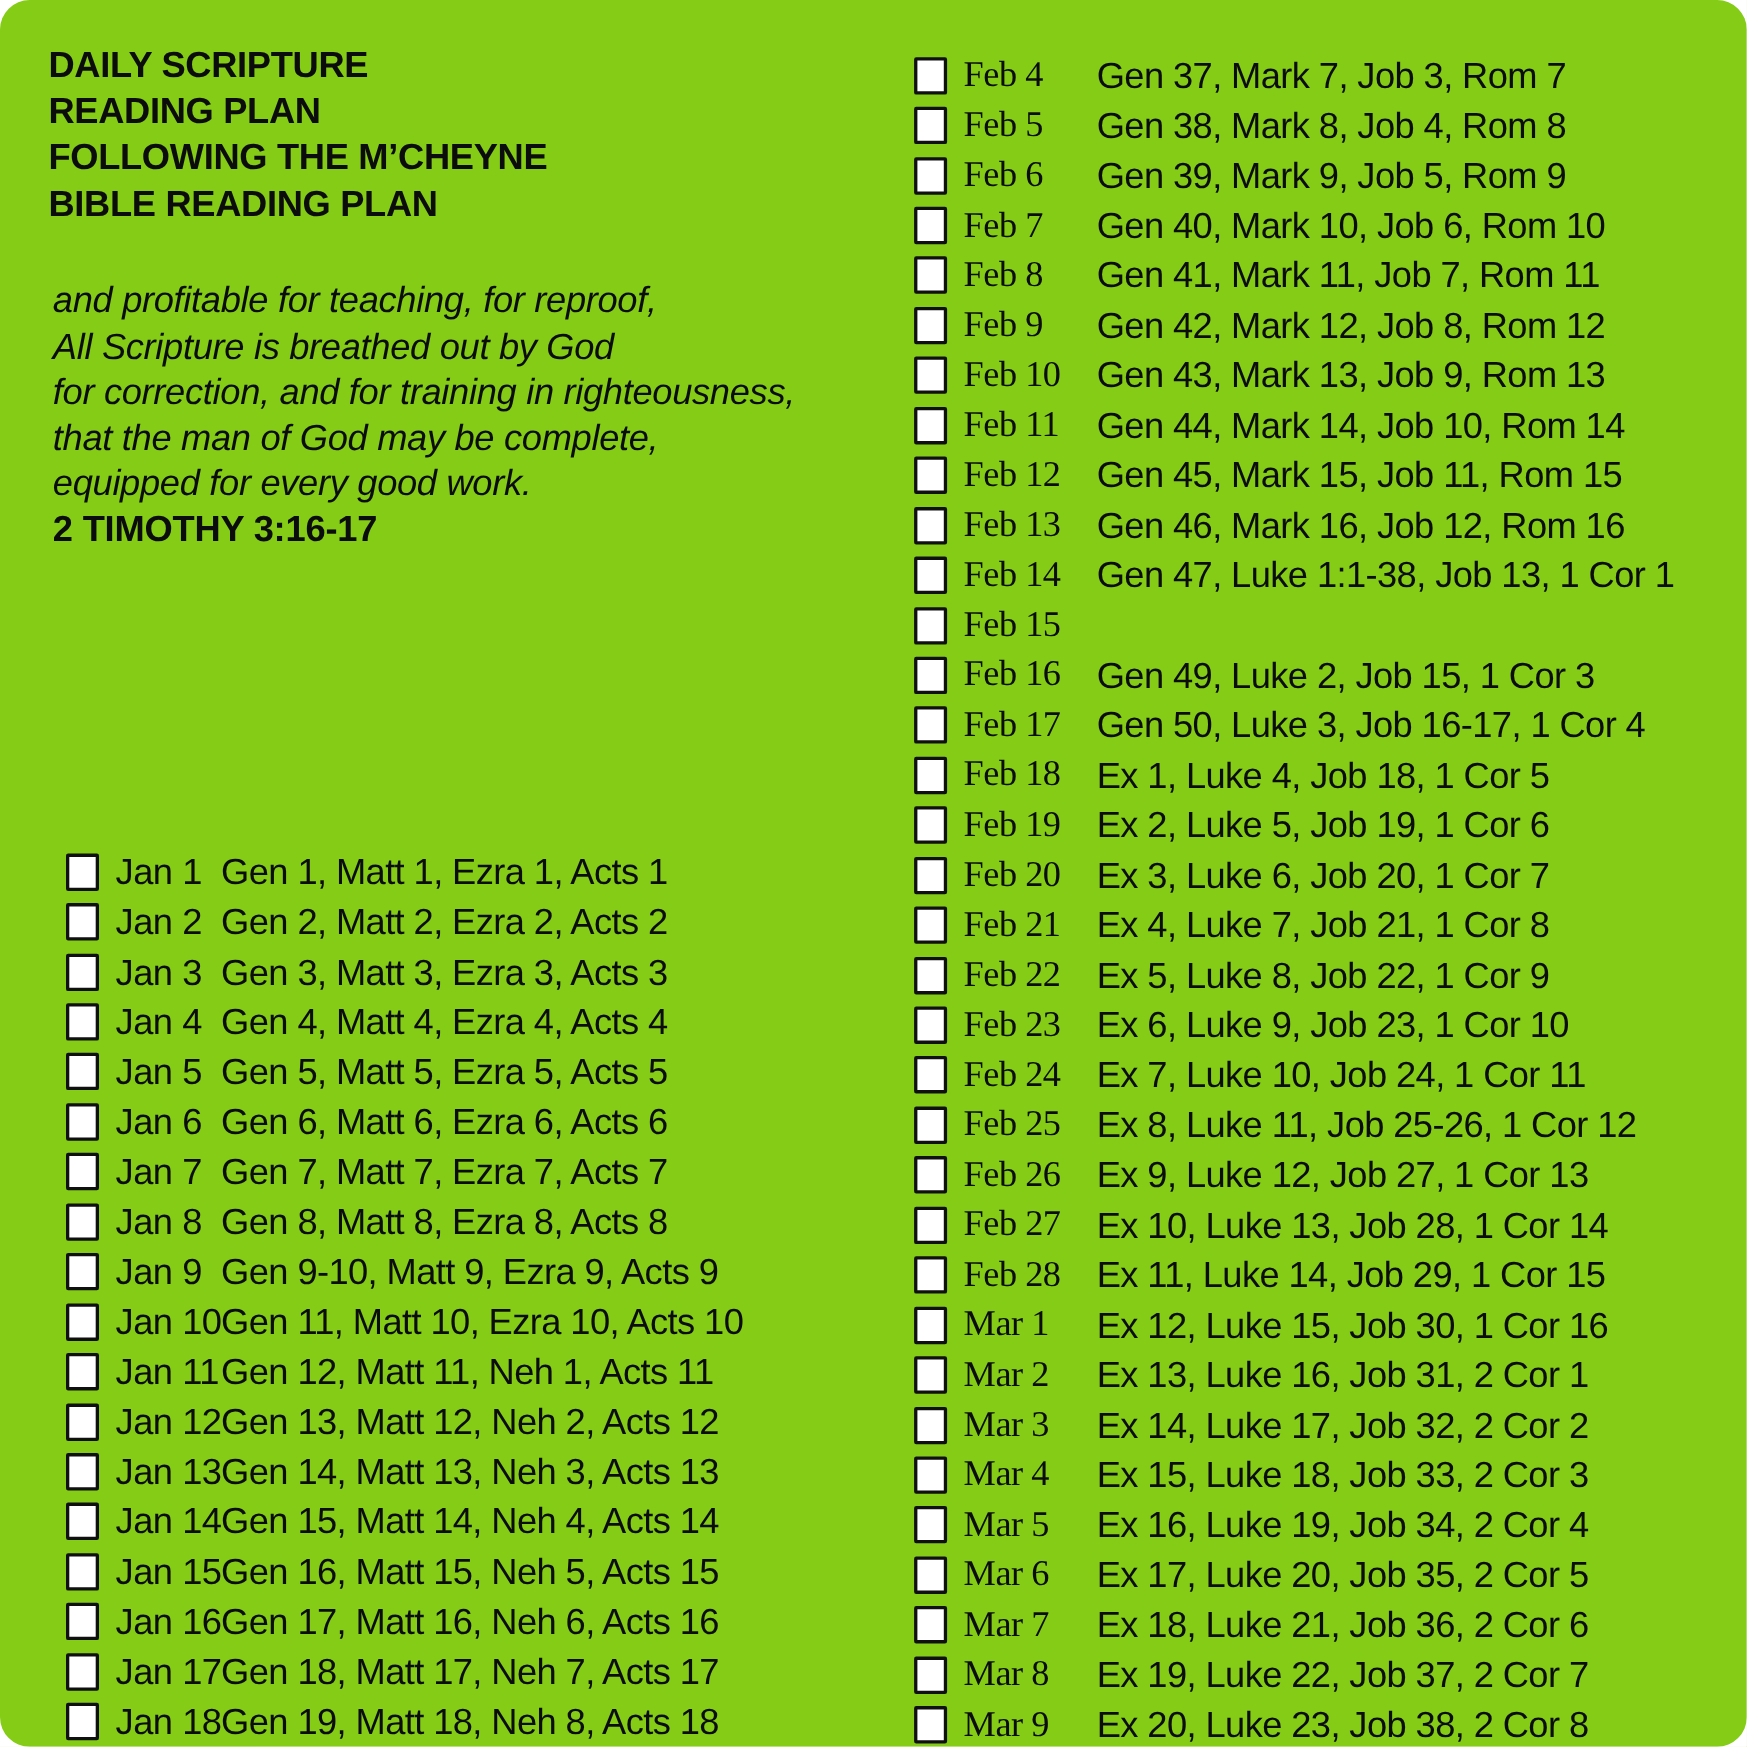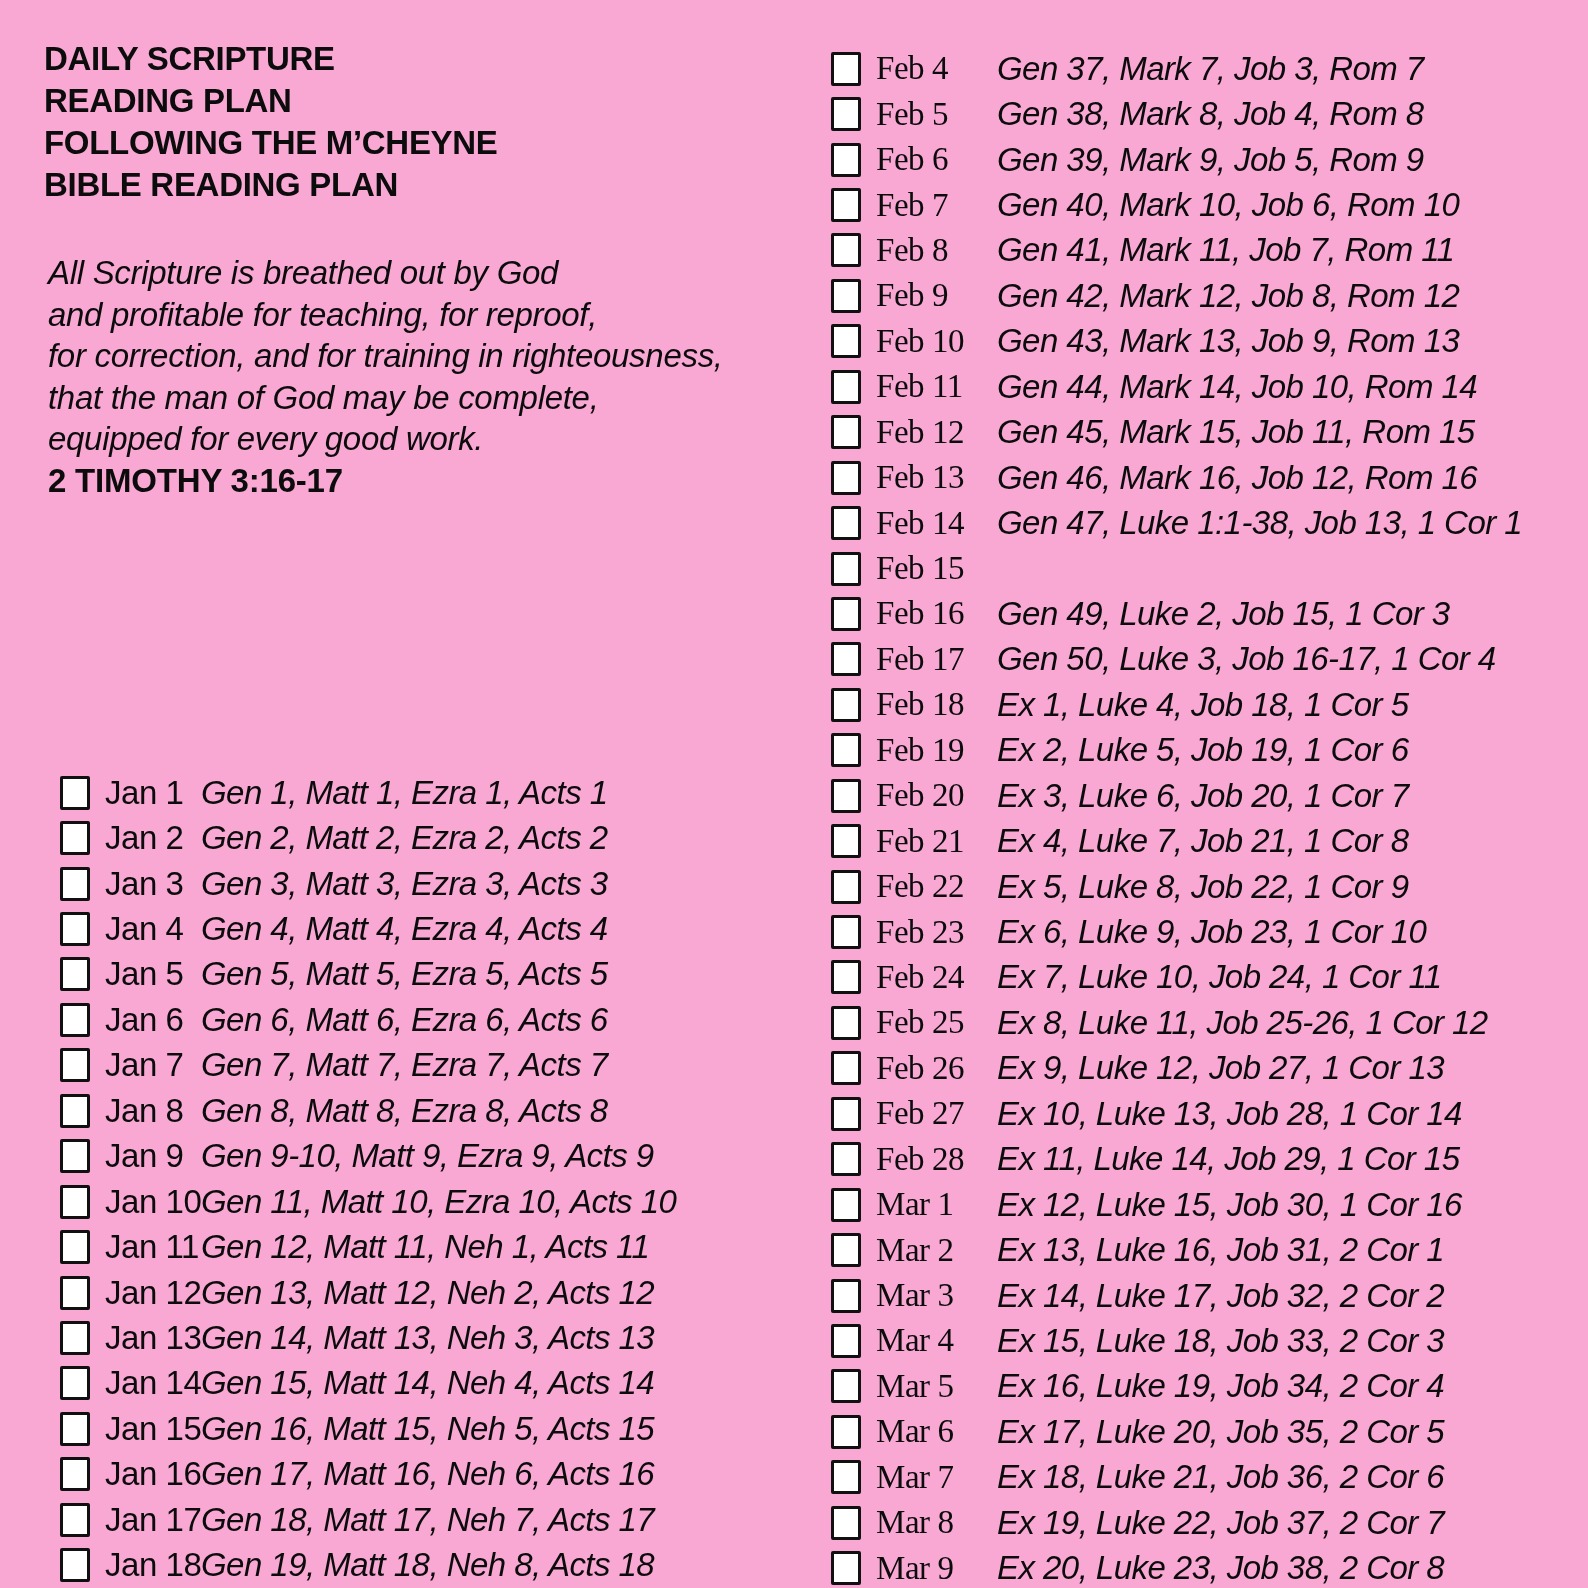--- a/index.html
+++ b/index.html
@@ -1,23 +1,24 @@
 <!DOCTYPE html>
 <html><head>
 <meta charset="utf-8">
 <style>
   html, body { margin: 0; padding: 0; background: #ffffff; }
   .page {
     position: relative;
     width: 1588px;
     height: 1588px;
-    background: #f9a8d4;
+    background: #84cc16;
     overflow: hidden;
     font-family: "Liberation Sans", sans-serif;
     color: #0c0c0c;
+    border-radius: 27px;
   }
   .title {
     position: absolute;
     left: 44px;
     top: 38px;
     margin: 0;
     font-size: 33px;
     font-weight: 700;
     line-height: 42px;
     letter-spacing: -0.3px;
@@ -65,38 +66,37 @@
     flex: none;
     margin-left: 15px;
     width: 96px;
     font-size: 33px;
     letter-spacing: -0.45px;
   }
   .col-right .date { width: 121px; font-family: Liberation Serif, serif; }
   .readings {
     font-size: 33px;
     letter-spacing: -0.55px;
-    font-style: italic;
   }
 </style>
 </head>
 <body>
 
 <div class="page">
 
   <h1 class="title">
     <span>DAILY SCRIPTURE</span>
     <span>READING PLAN</span>
     <span>FOLLOWING THE M’CHEYNE</span>
     <span>BIBLE READING PLAN</span>
   </h1>
 
   <div class="quote">
+    <span>and profitable for teaching, for reproof,</span>
     <span>All Scripture is breathed out by God</span>
-    <span>and profitable for teaching, for reproof,</span>
     <span>for correction, and for training in righteousness,</span>
     <span>that the man of God may be complete,</span>
     <span>equipped for every good work.</span>
     <span class="ref">2 TIMOTHY 3:16-17</span>
   </div>
 
   <section class="col col-left">
 
       <div class="row">
         <span class="checkbox"></span>

